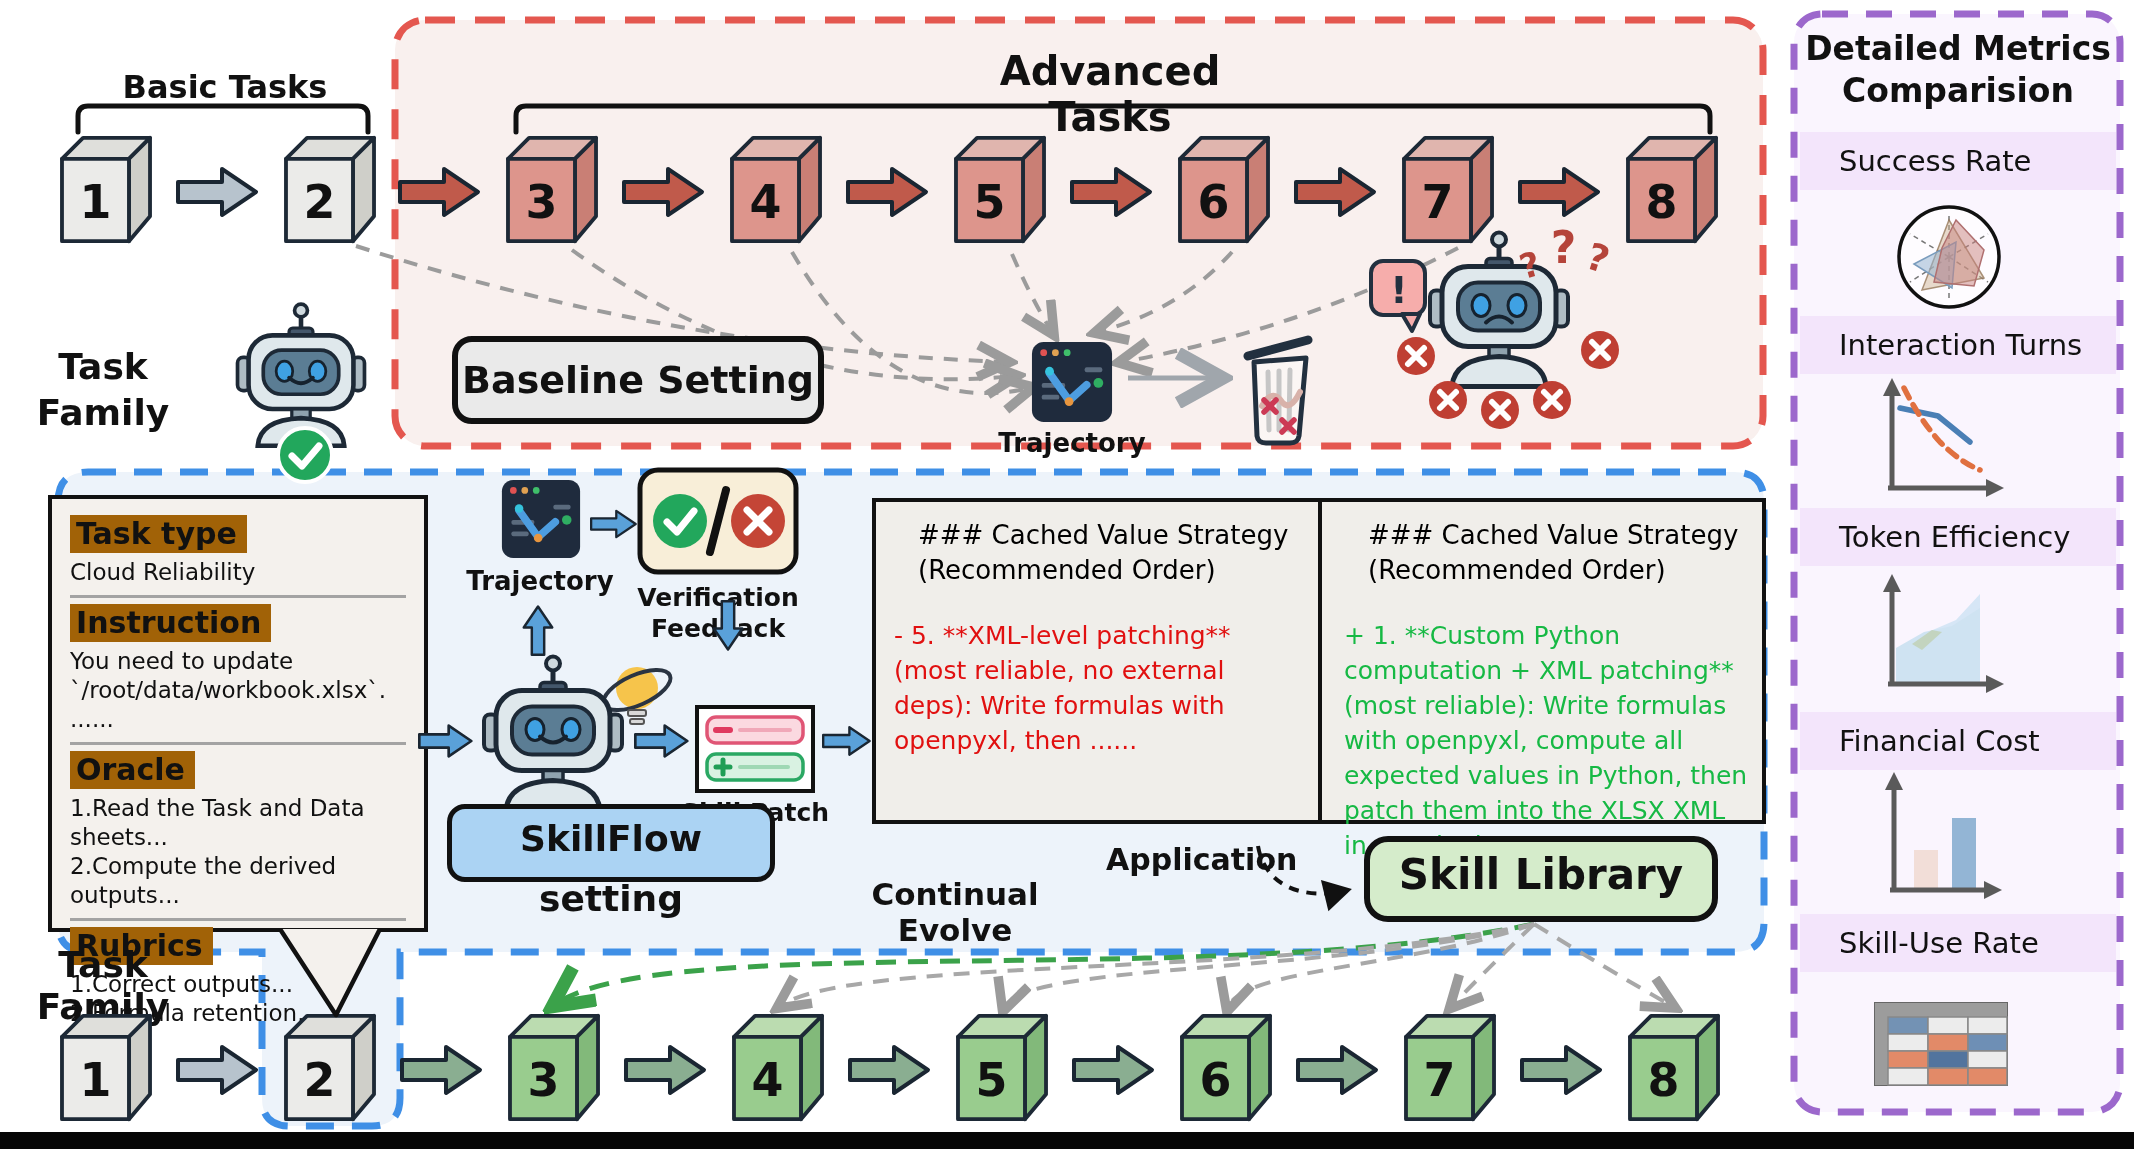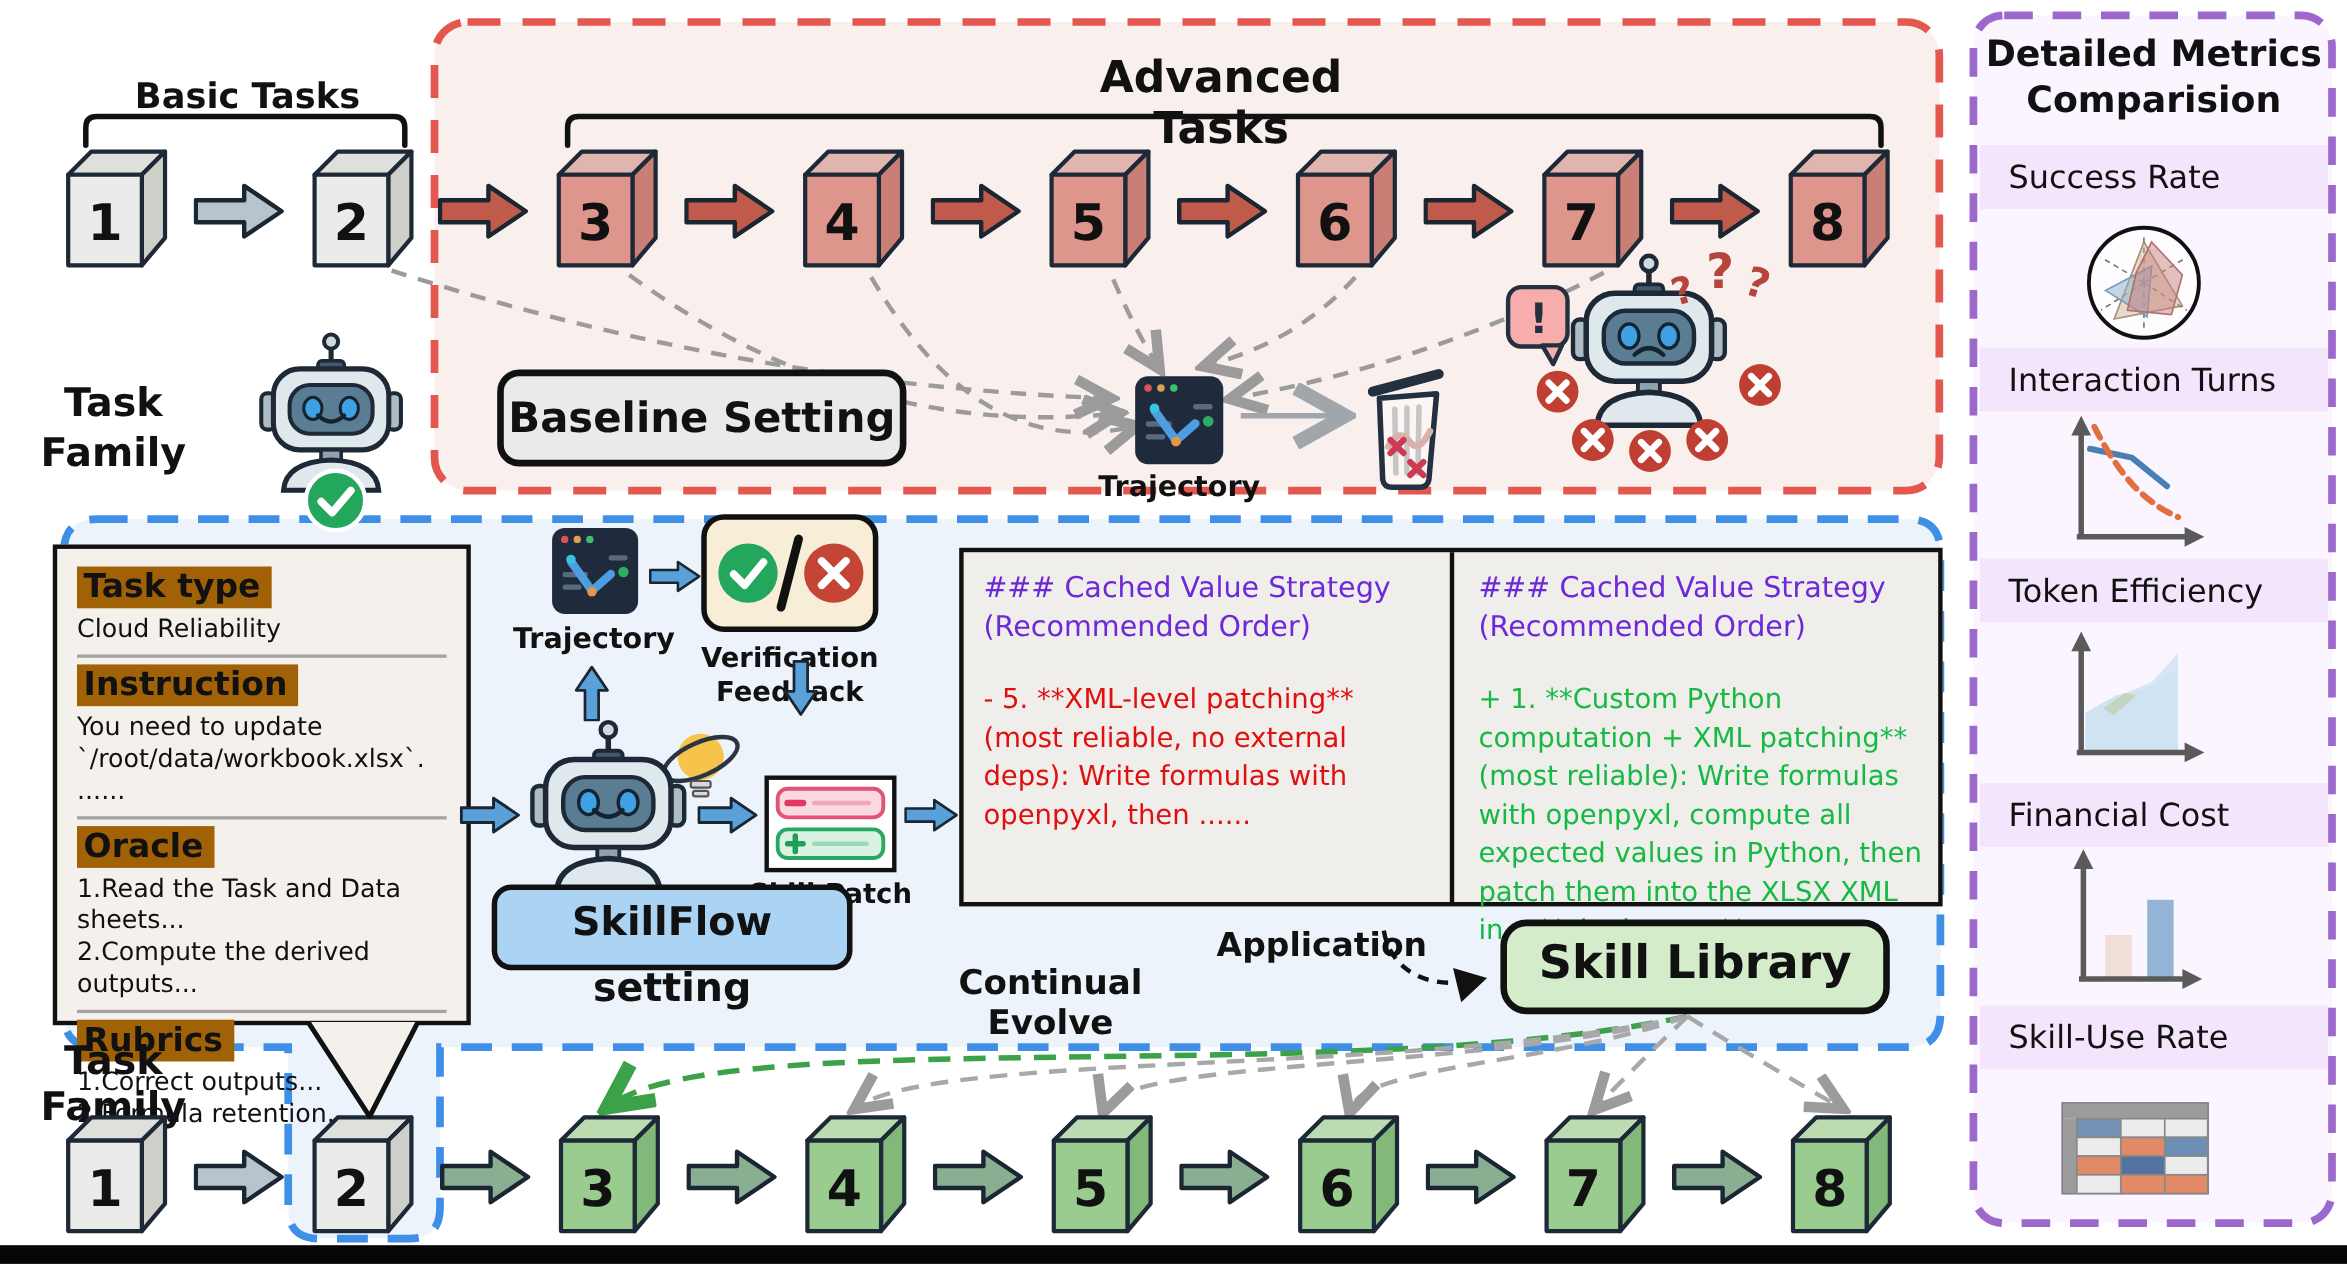--- a/index.html
+++ b/index.html
@@ -7,27 +7,27 @@
           font-family:"DejaVu Sans","Liberation Sans",sans-serif;color:#111;}
   .abs{position:absolute;}
   svg{display:block;}
   .ttl{font-weight:bold;text-align:center;}
   .pre{white-space:pre-line;}
   .cube-row{position:absolute;display:flex;align-items:flex-start;gap:22px;z-index:4;}
   .cube-row .cube{width:96px;height:111px;flex:none;}
   .cube-row .farrow{width:84px;height:52px;flex:none;margin-top:32px;}
   .label-box{position:absolute;border:6px solid #111;border-radius:20px;text-align:center;font-weight:bold;z-index:4;}
   .band{position:absolute;left:1800px;width:316px;height:58px;background:#f3e5fb;font-size:29px;
-        line-height:58px;padding-left:26px;box-sizing:border-box;z-index:2;}
+        line-height:58px;padding-left:39px;box-sizing:border-box;z-index:2;}
   .card-sec{padding:6px 0 8px 0;}
   .card-sec + .card-sec{border-top:3px solid #a3a3a3;}
   .card-h{display:inline-block;background:#a16207;padding:1px 10px 2px 6px;font-weight:bold;font-size:30px;}
   .card-b{font-size:23px;line-height:29px;margin-top:5px;white-space:pre-line;}
   .panel{position:absolute;top:0;height:100%;box-sizing:border-box;padding:16px 18px;}
-  .p-head{font-size:26px;line-height:35px;color:#6d28d9;}
+  .p-head{font-size:26px;line-height:35px;color:#000000;margin-left:24px;}
   .p-body{font-size:25px;line-height:35px;margin-top:30px;}
   .qmark{display:inline-block;font-weight:bold;color:#b5443a;}
   .z4{z-index:4;} .z5{z-index:5;}
 </style>
 </head>
 <body>
 
 <div id="canvas">
 
   <svg class="abs" style="left:0;top:0;z-index:0;" width="2134" height="1149">

